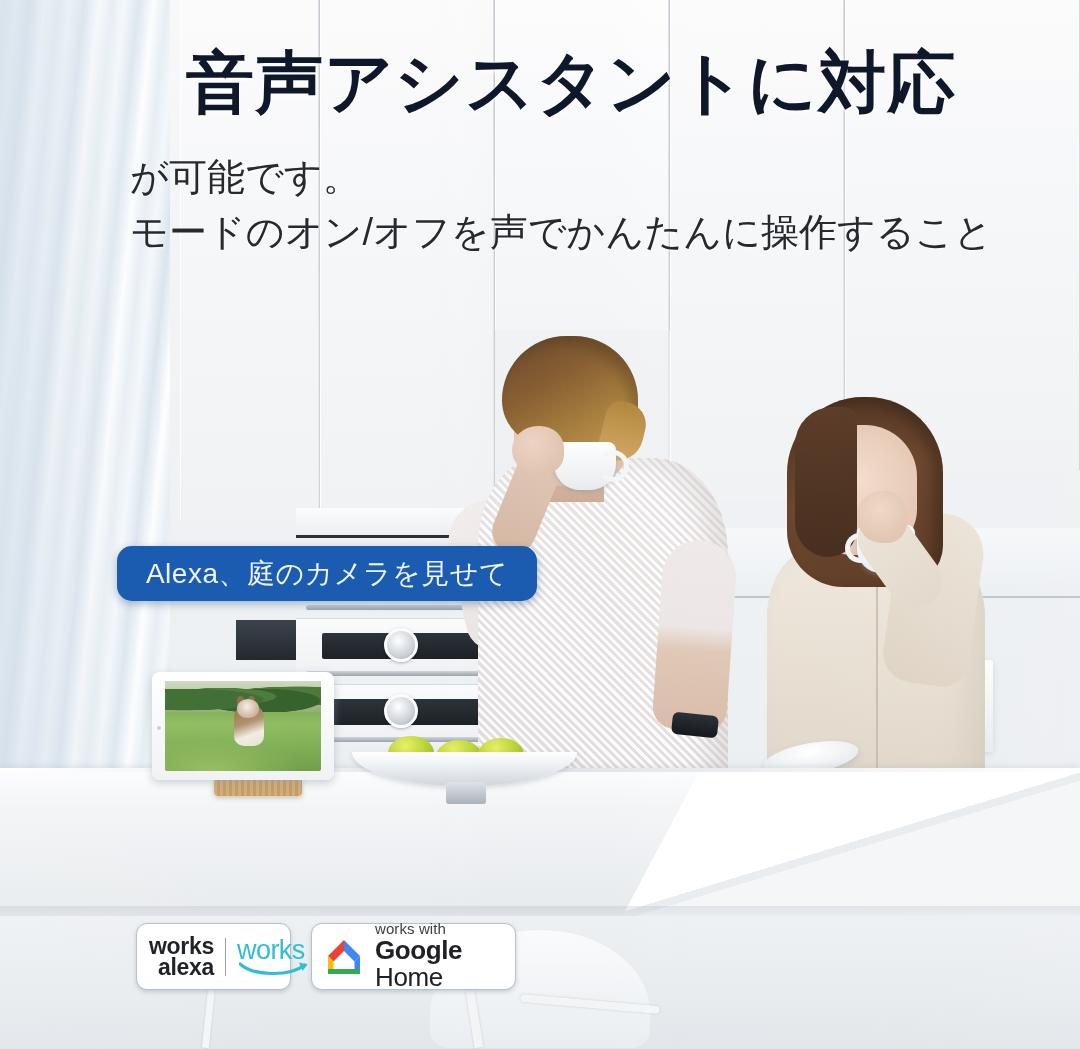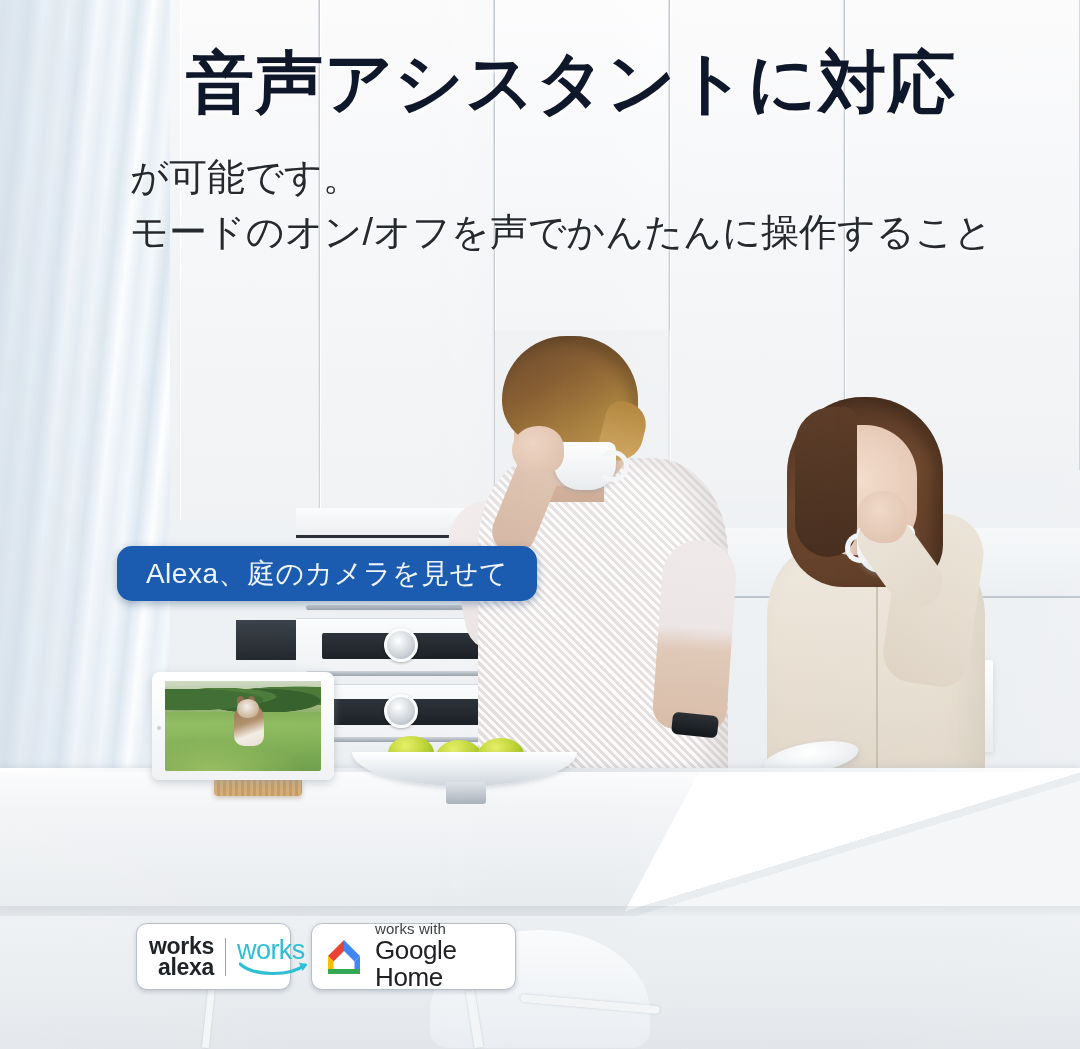--- a/index.html
+++ b/index.html
@@ -418,21 +418,21 @@
     position:absolute; left:0; top:0; width:74px;
     font-size:27px; color:#2fbfd4; letter-spacing:-.6px; line-height:30px;
   }
   .smile{ position:absolute; left:2px; top:26px; width:72px; height:16px; }
 
   .badge-google{ width:205px; height:67px; padding:0 12px; gap:11px; }
   .gh-house{ width:40px; height:38px; flex:0 0 40px; }
   .gh-text{ line-height:1.05; }
   .gh-small{ font-size:15px; color:#3c4043; letter-spacing:.1px; }
   .gh-big{ font-size:26px; color:#202124; letter-spacing:-.4px; }
-  .gh-big b{ font-weight:400; }
+  .gh-big b{ font-weight:700; }
   .gh-big i{ font-style:normal; font-weight:400; }
 
   .noise{
     position:absolute; inset:0; pointer-events:none;
     background:
       linear-gradient(90deg,rgba(255,255,255,.08),rgba(0,0,0,.02) 50%,rgba(255,255,255,.06));
     mix-blend-mode:overlay;
   }
 </style>
 </head>

